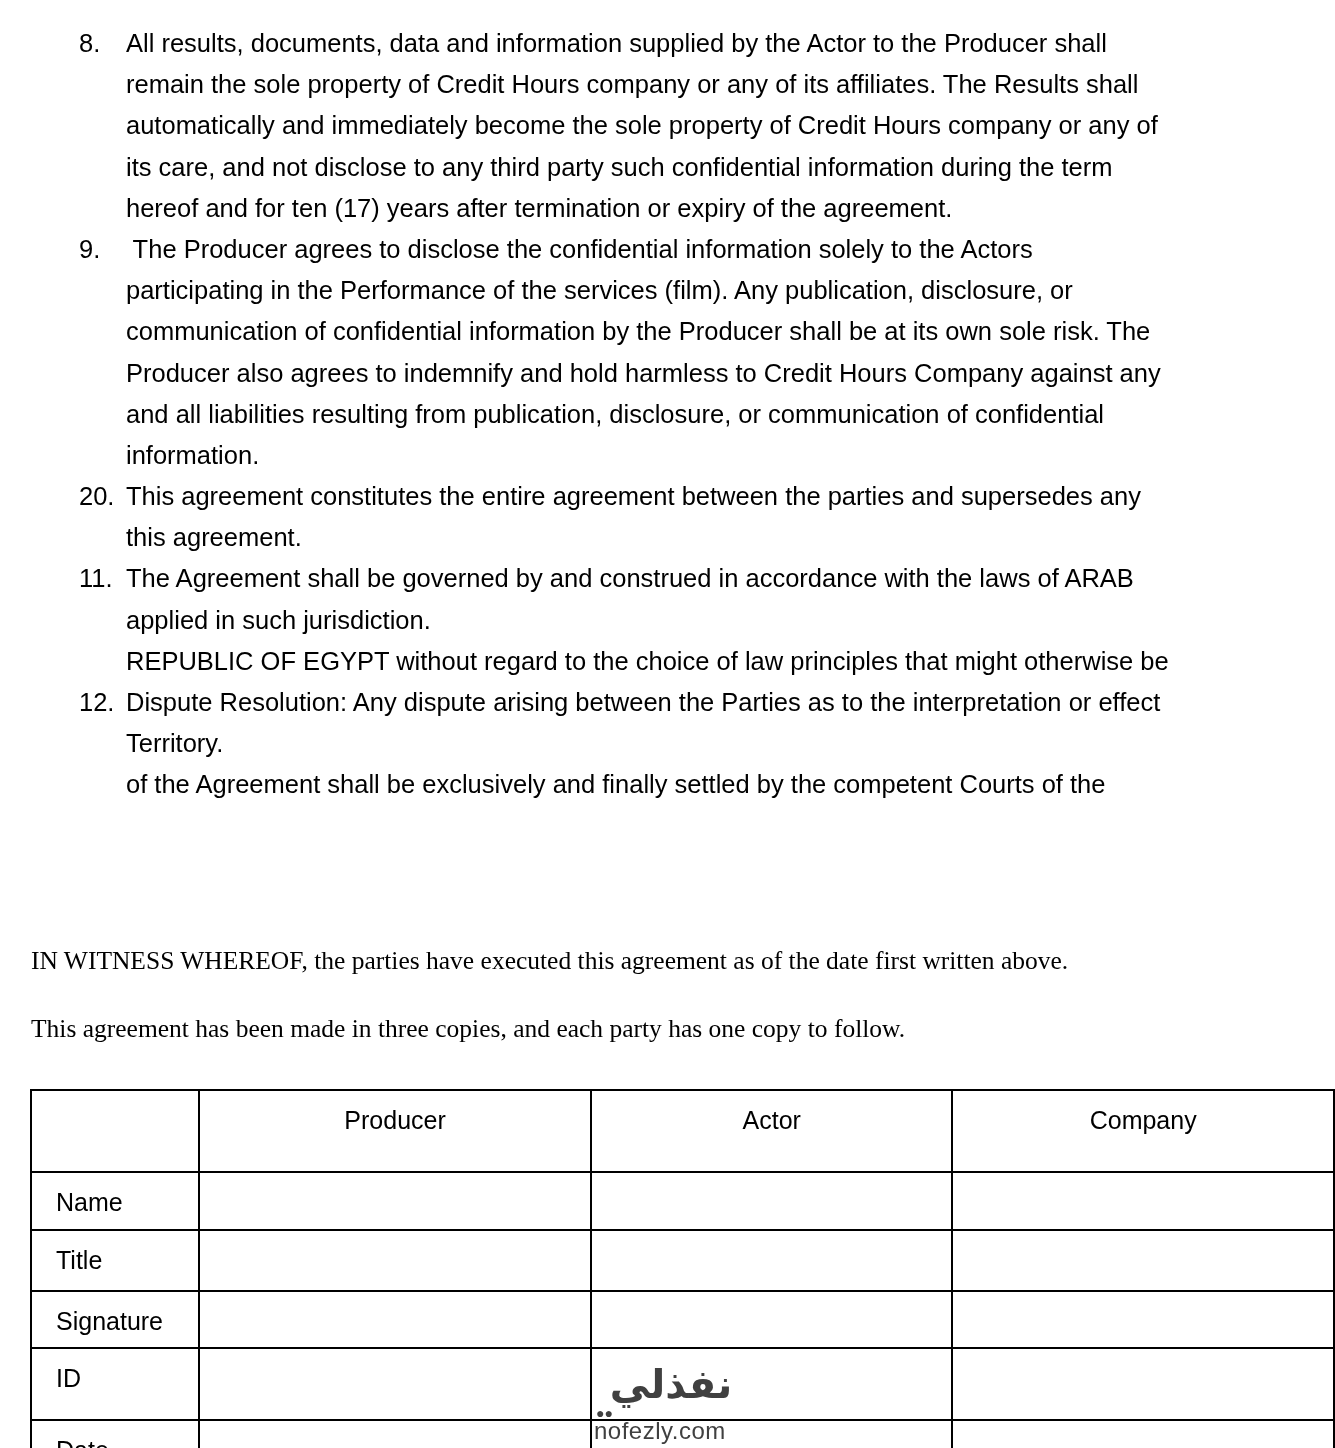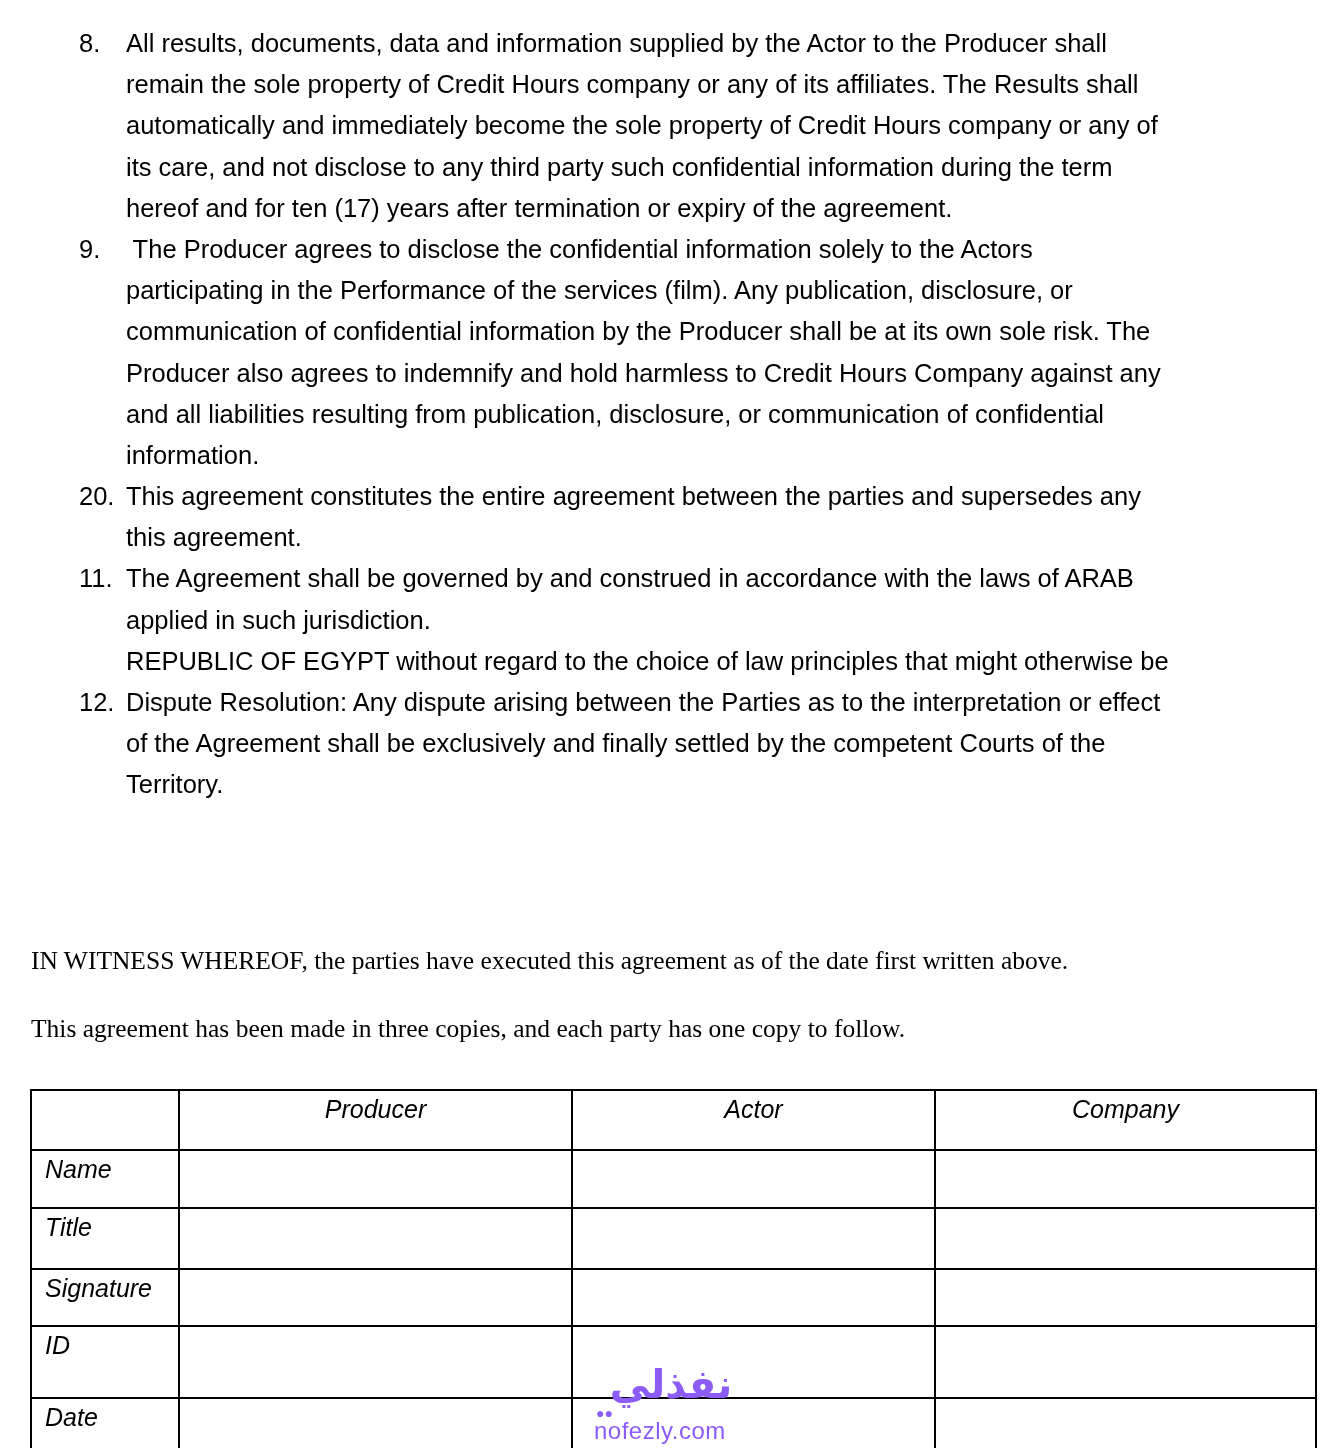--- a/index.html
+++ b/index.html
@@ -20,32 +20,32 @@
   .para {
     position: absolute; left: 31px; font-size: 25.5px; white-space: nowrap;
     line-height: 30px;
     font-family: Liberation Serif, serif;
   }
   table.sig {
     position: absolute; left: 30px; top: 1089px;
     border-collapse: collapse; font-size: 25px;
   }
   table.sig td {
-    border: 2.5px solid #000; padding: 0; vertical-align: top; font-style: italic;
+    border: 2.5px solid #000; padding: 11px; vertical-align: top;
   }
   .c0 { width: 146px; }
   .c1 { width: 391px; }
   .c2 { width: 361px; }
   .c3 { width: 379px; }
   .hdr td { height: 58px; text-align: center; }
   .hdr td span { display: inline-block; margin-top: 4px; }
   .row td.lab span { display: inline-block; margin: 4px 0 0 13px; }
   .watermark {
     position: absolute; left: 586px; top: 1362px; width: 170px; height: 84px;
-    color: #8b5cf6; text-align: center; pointer-events: none;
+    color: #404040; text-align: center; pointer-events: none;
   }
   .wm-ar { font-size: 40px; font-weight: bold; line-height: 44px; }
   .wm-dots { position: absolute; left: 10px; top: 44px; font-size: 14px; line-height: 14px; }
   .wm-lat { position: absolute; left: 8px; top: 56px; font-size: 24px; line-height: 26px; letter-spacing: 0.5px; }
 </style>
 </head>
 <body>
 
 <div class="page">
 
@@ -114,24 +114,24 @@
           <span class="txt">REPUBLIC OF EGYPT without regard to the choice of law principles that might otherwise be</span>
         </div>
     </div>
 
     <div class="item">
       <div class="line">
           <span class="num">12.</span>
           <span class="txt">Dispute Resolution: Any dispute arising between the Parties as to the interpretation or effect</span>
         </div>
       <div class="line">
-          <span class="txt">of the Agreement shall be exclusively and finally settled by the competent Courts of the</span>
+          <span class="txt">Territory.</span>
         </div>
       <div class="line">
-          <span class="txt">Territory.</span>
+          <span class="txt">of the Agreement shall be exclusively and finally settled by the competent Courts of the</span>
         </div>
     </div>
   </div>
 
   <div class="para" style="top:946px">IN WITNESS WHEREOF, the parties have executed this agreement as of the date first written above.</div>
   <div class="para" style="top:1014px">This agreement has been made in three copies, and each party has one copy to follow.</div>
 
   <table class="sig">
     <tbody>
         <tr class="hdr">

